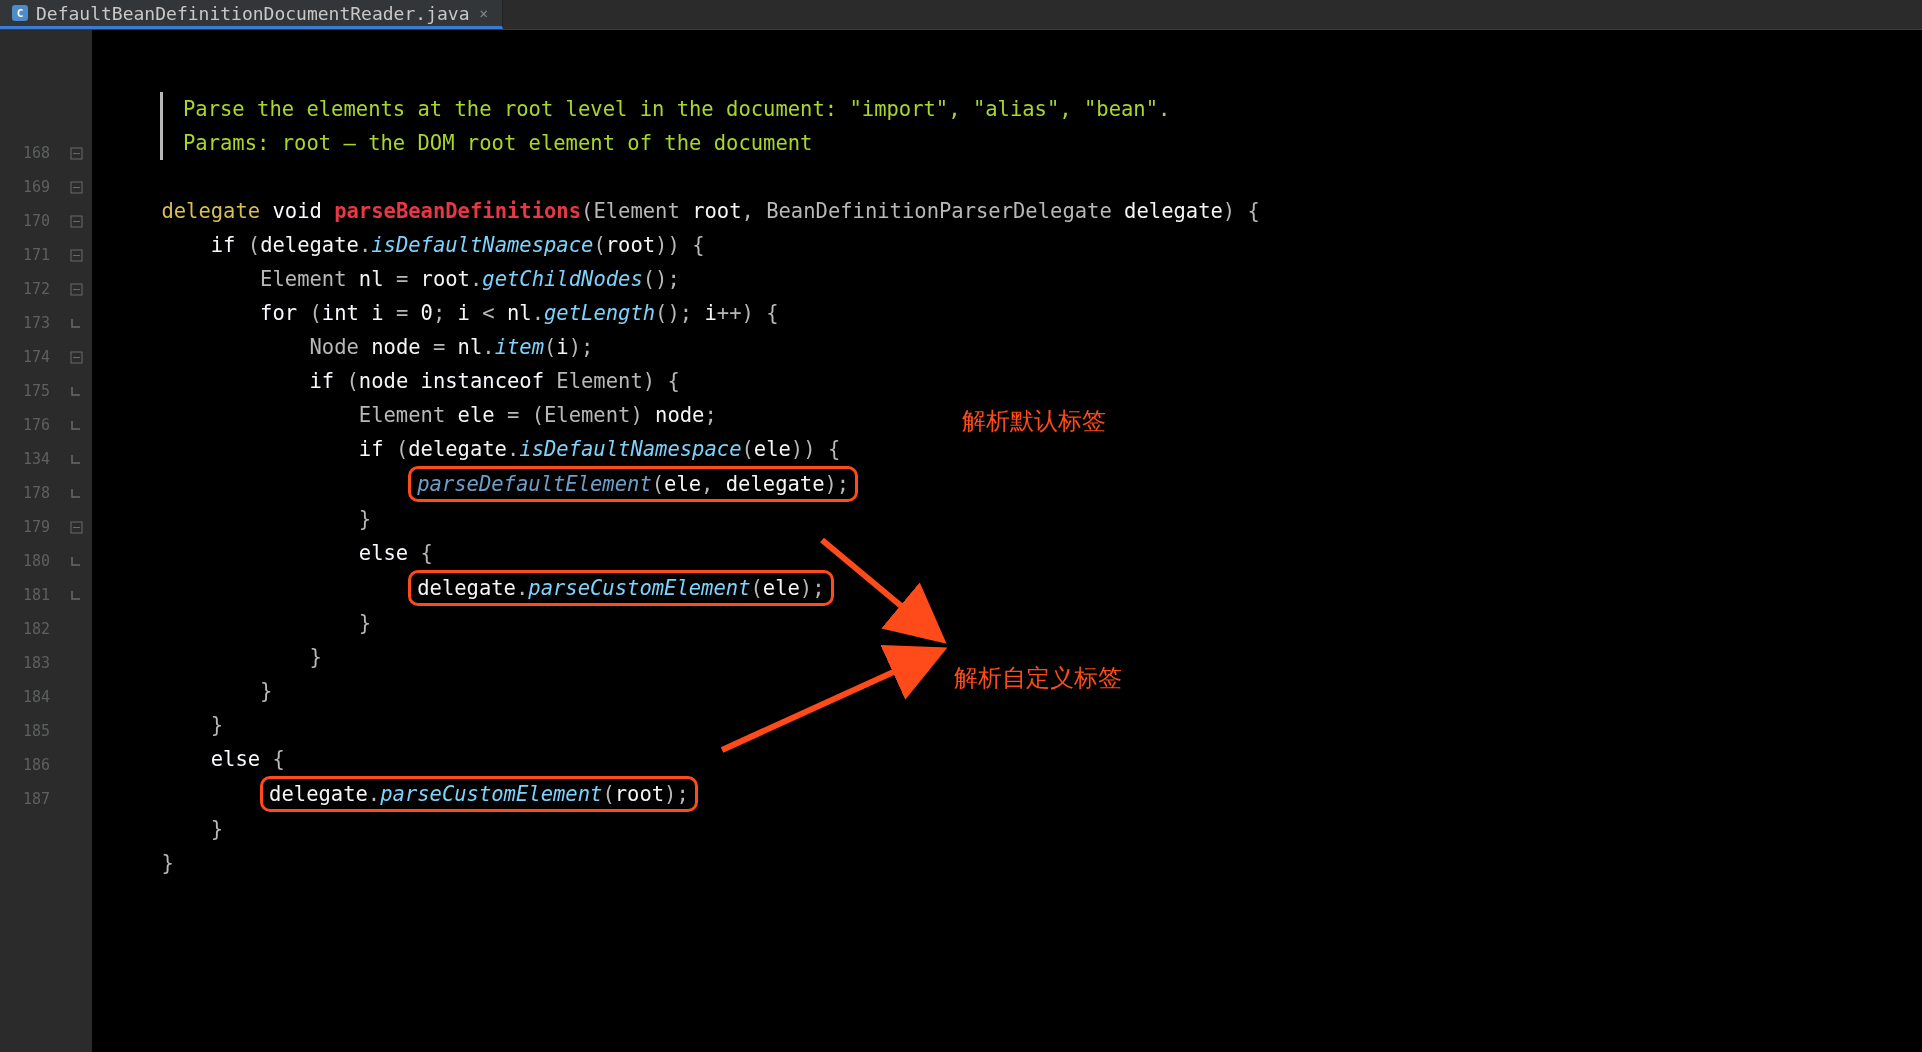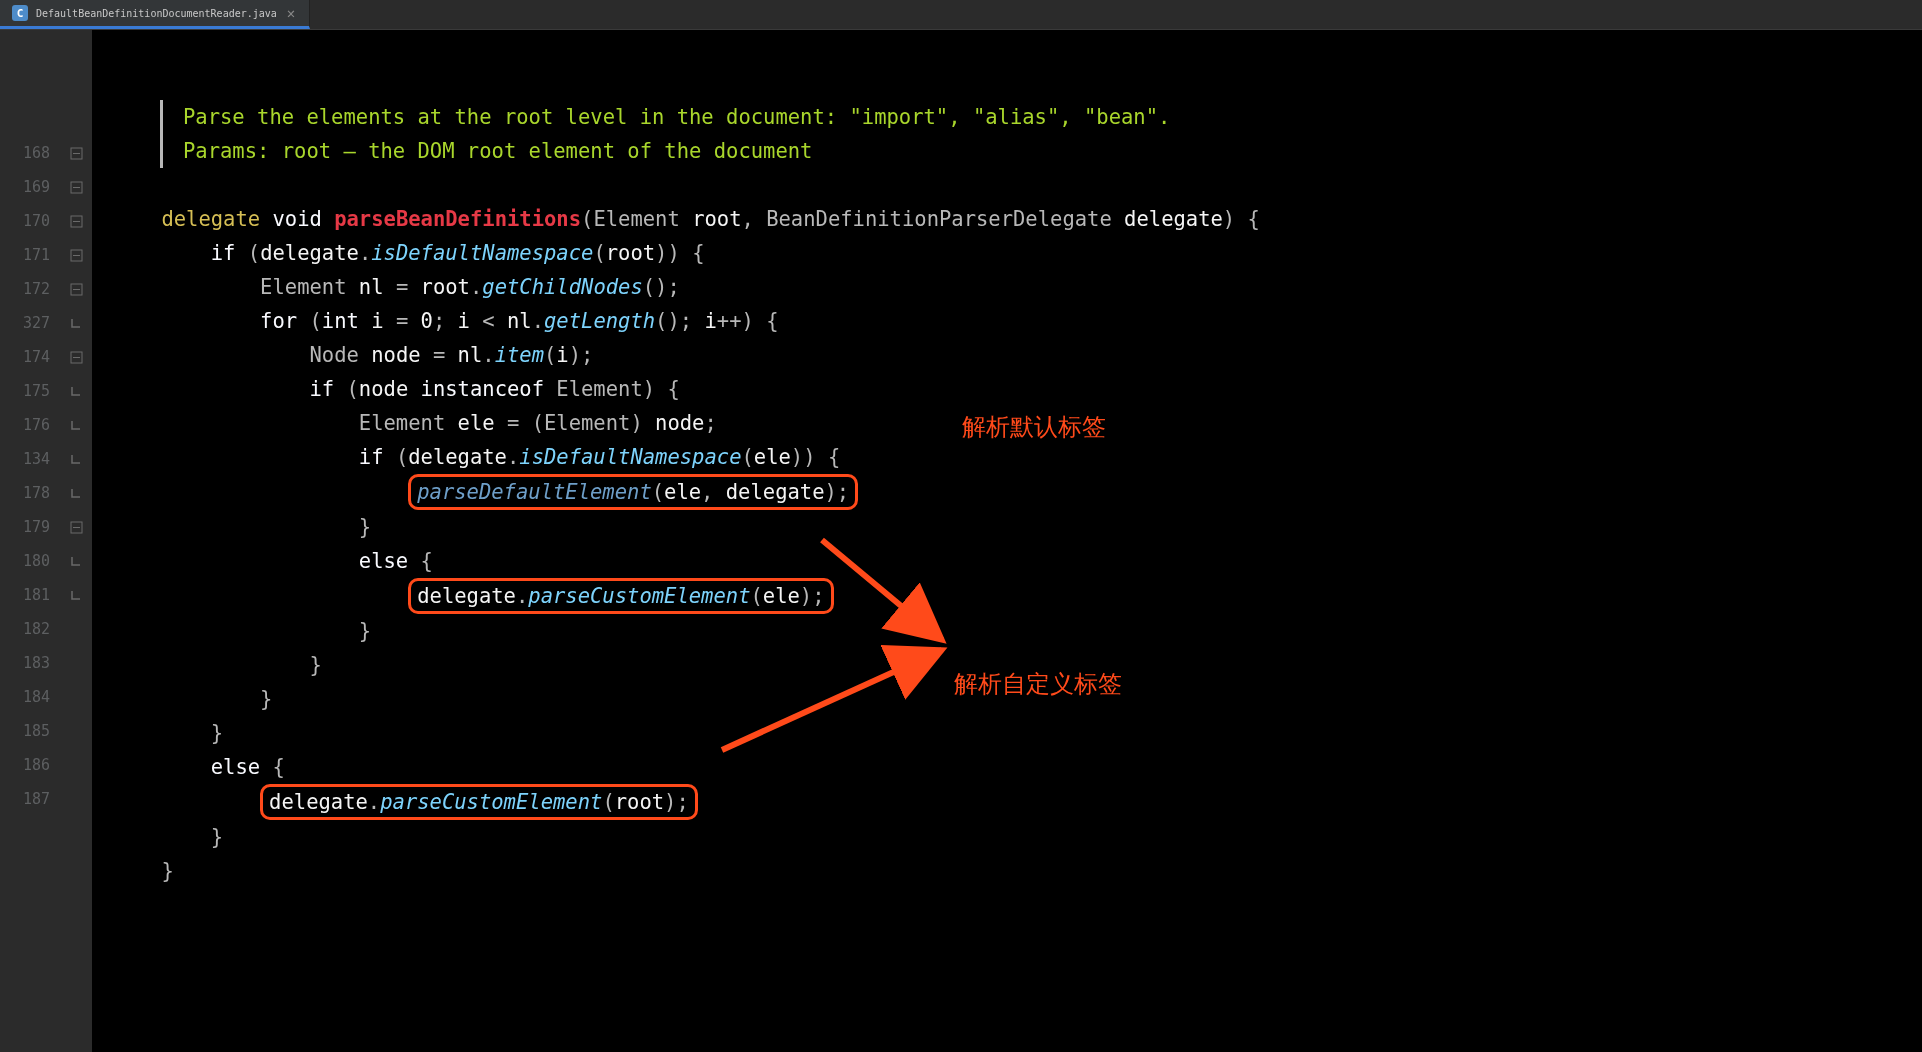--- a/index.html
+++ b/index.html
@@ -33,21 +33,21 @@
   }
   .tab-icon {
     width: 16px; height: 16px;
     background: #4e8cc9;
     border-radius: 3px;
     display: flex; align-items: center; justify-content: center;
     font-size: 11px; color: #fff; font-weight: bold;
   }
   .tab-title {
     color: #c8c8c8;
-    font-size: 10px;
+    font-size: 18px;
   }
   .tab-close {
     color: #888;
     font-size: 14px;
     cursor: pointer;
     padding: 0 2px;
   }
   .editor-area {
     display: flex;
     height: calc(100% - 30px);
@@ -71,21 +71,21 @@
     line-height: 34px;
     color: #5a5a5a;
     font-size: 16px;
     text-align: center;
     user-select: none;
   }
   .fold-col svg { vertical-align: middle; }
   .code {
     flex: 1;
     padding-left: 20px;
-    padding-top: 36px;
+    padding-top: 28px;
     line-height: 34px;
     font-size: 20.5px;
     white-space: pre;
     position: relative;
   }
   .doc-block {
     border-left: 3px solid #b8b8b8;
     padding-left: 20px;
     margin-left: 48px;
     margin-bottom: 0px;
@@ -103,24 +103,23 @@
   .hl-box {
     border: 3px solid #ff4a1a;
     border-radius: 10px;
     padding: 1px 6px 1px 6px;
     display: inline-block;
     line-height: 28px;
   }
   .annotation {
     position: absolute;
     color: #ff4a1a;
-    font-family: Liberation Mono, monospace;
+    font-family: Liberation Sans, sans-serif;
     font-size: 24px;
     font-weight: 500;
-    margin-top: 8px;
   }
   .arrow {
     position: absolute;
     pointer-events: none;
   }
 </style>
 </head>
 <body>
 
 <div class="tab-bar">
@@ -131,21 +130,21 @@
   </div>
 </div>
 
 <div class="editor-area">
   <div class="gutter" id="gutter">
       <div>168</div>
       <div>169</div>
       <div>170</div>
       <div>171</div>
       <div>172</div>
-      <div>327</div>
+      <div>173</div>
       <div>174</div>
       <div>175</div>
       <div>176</div>
       <div>134</div>
       <div>178</div>
       <div>179</div>
       <div>180</div>
       <div>181</div>
       <div>182</div>
       <div>183</div>

